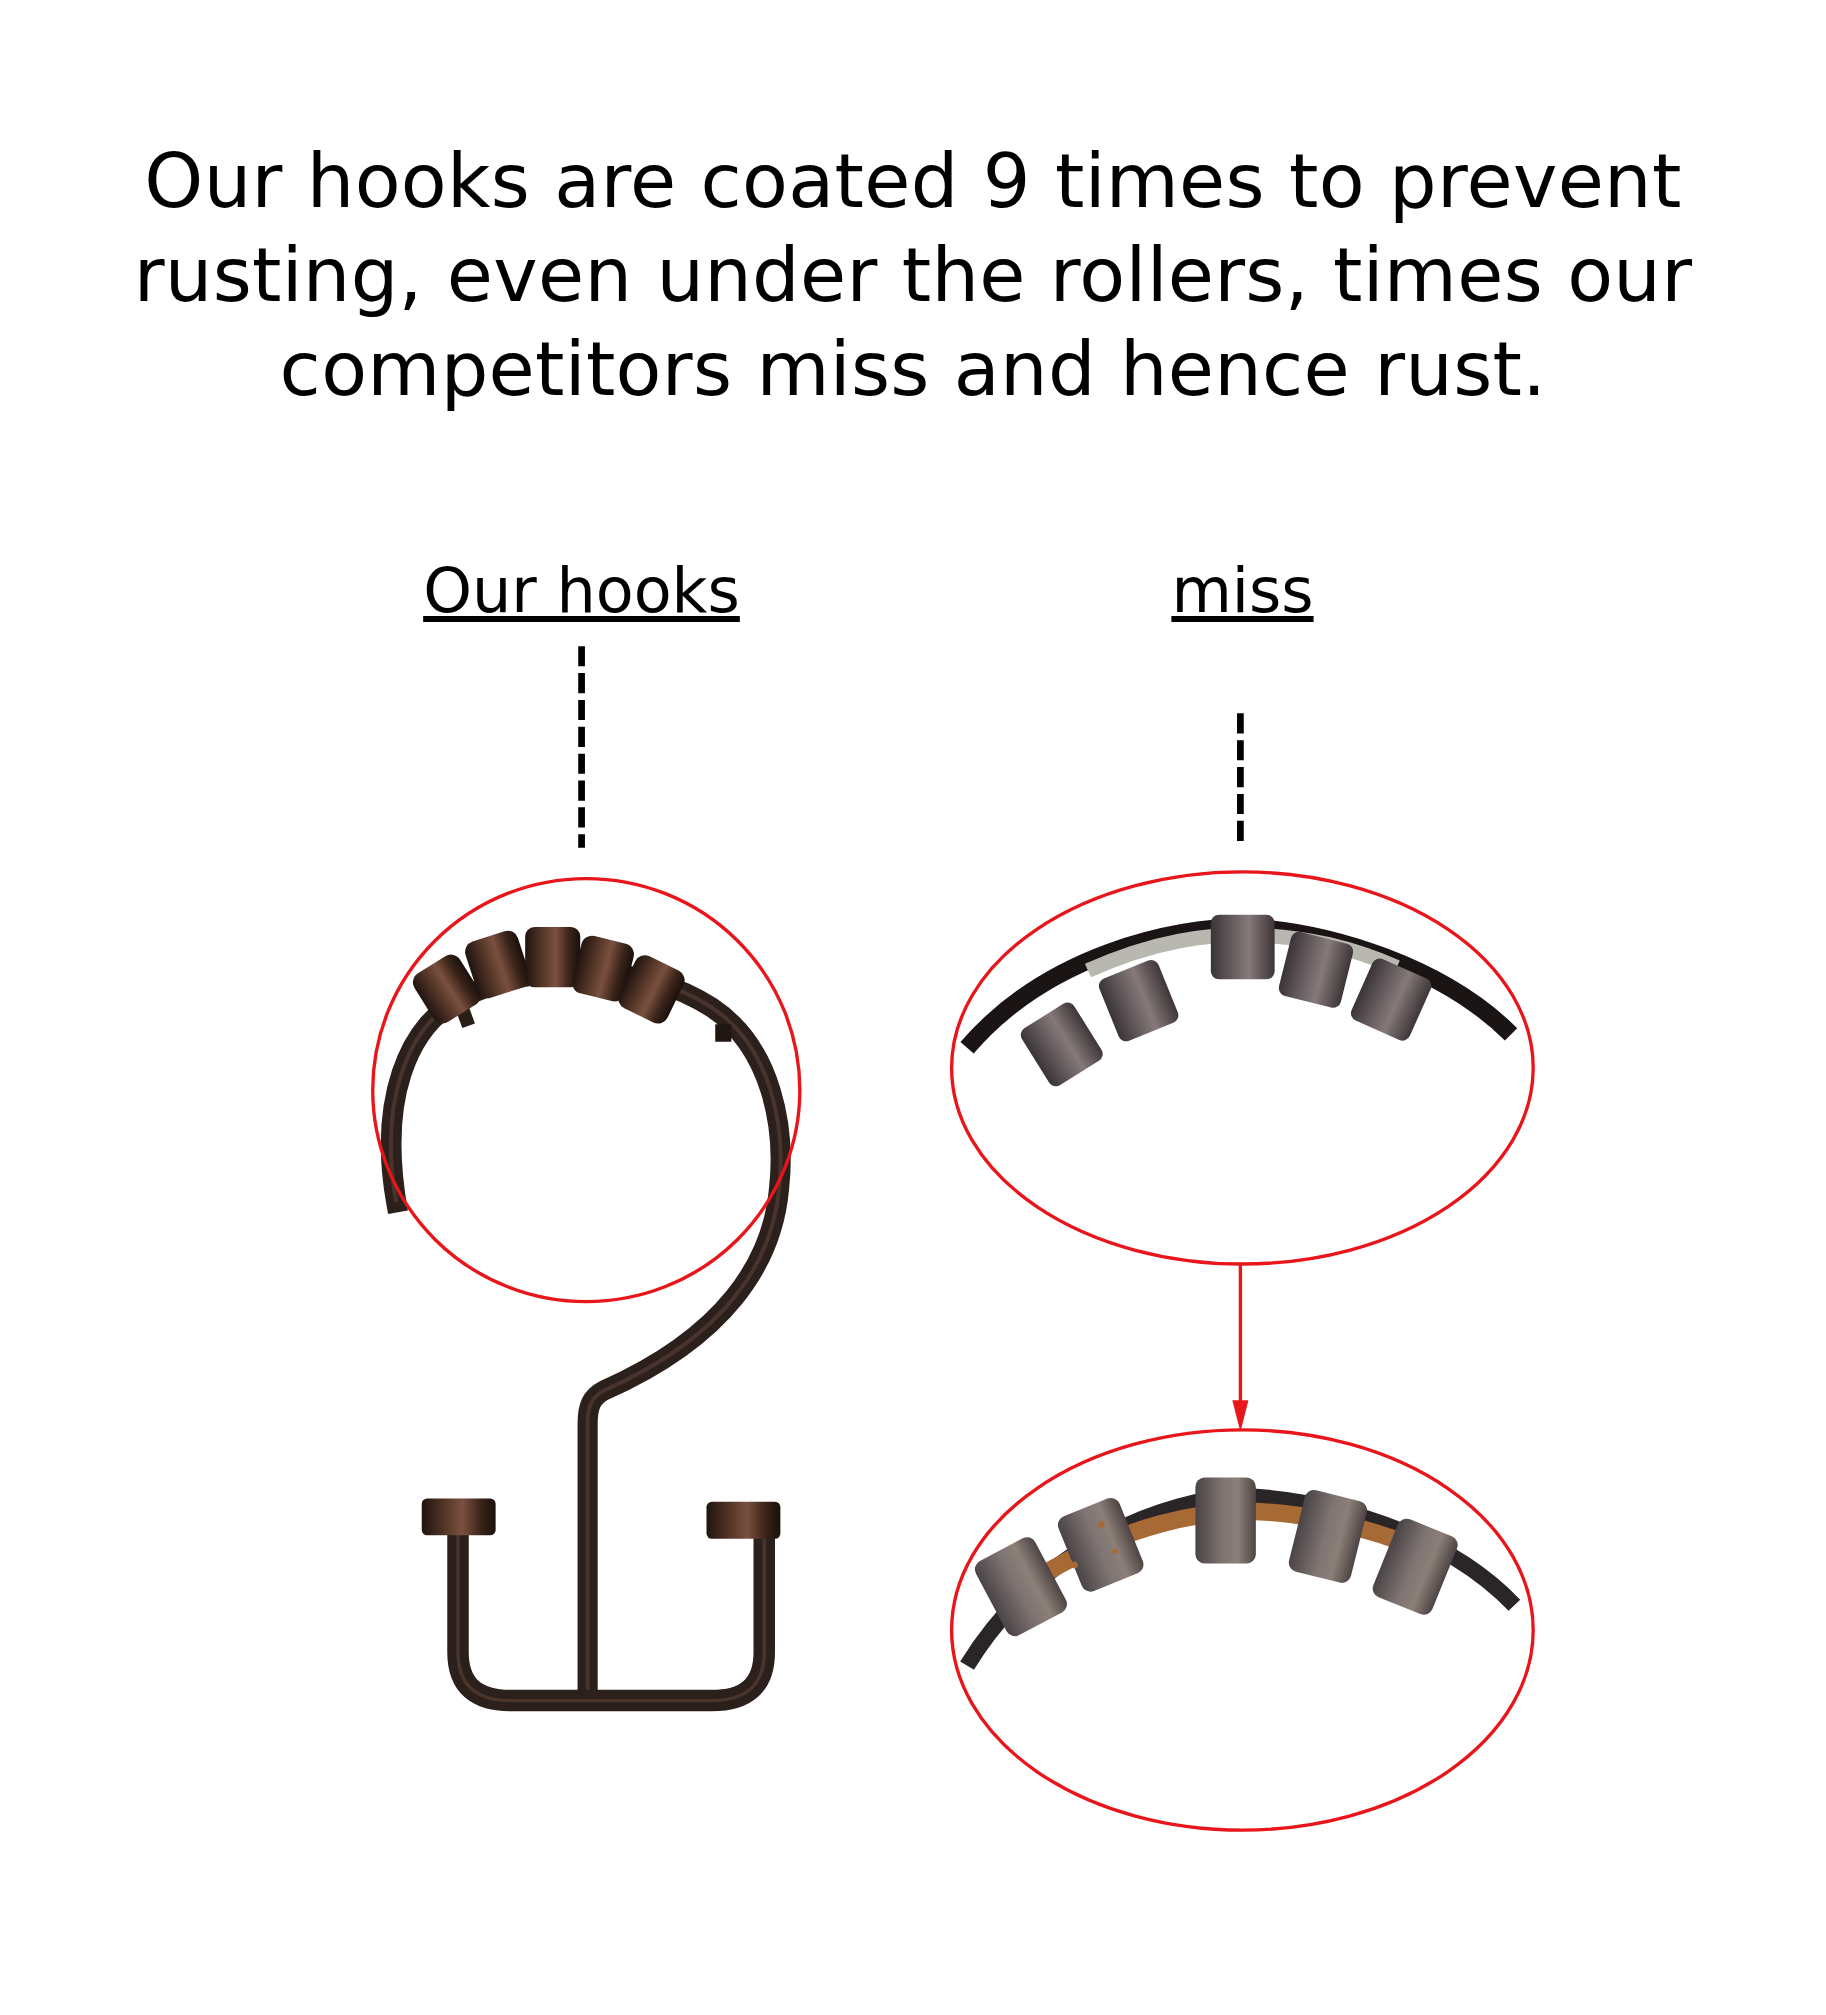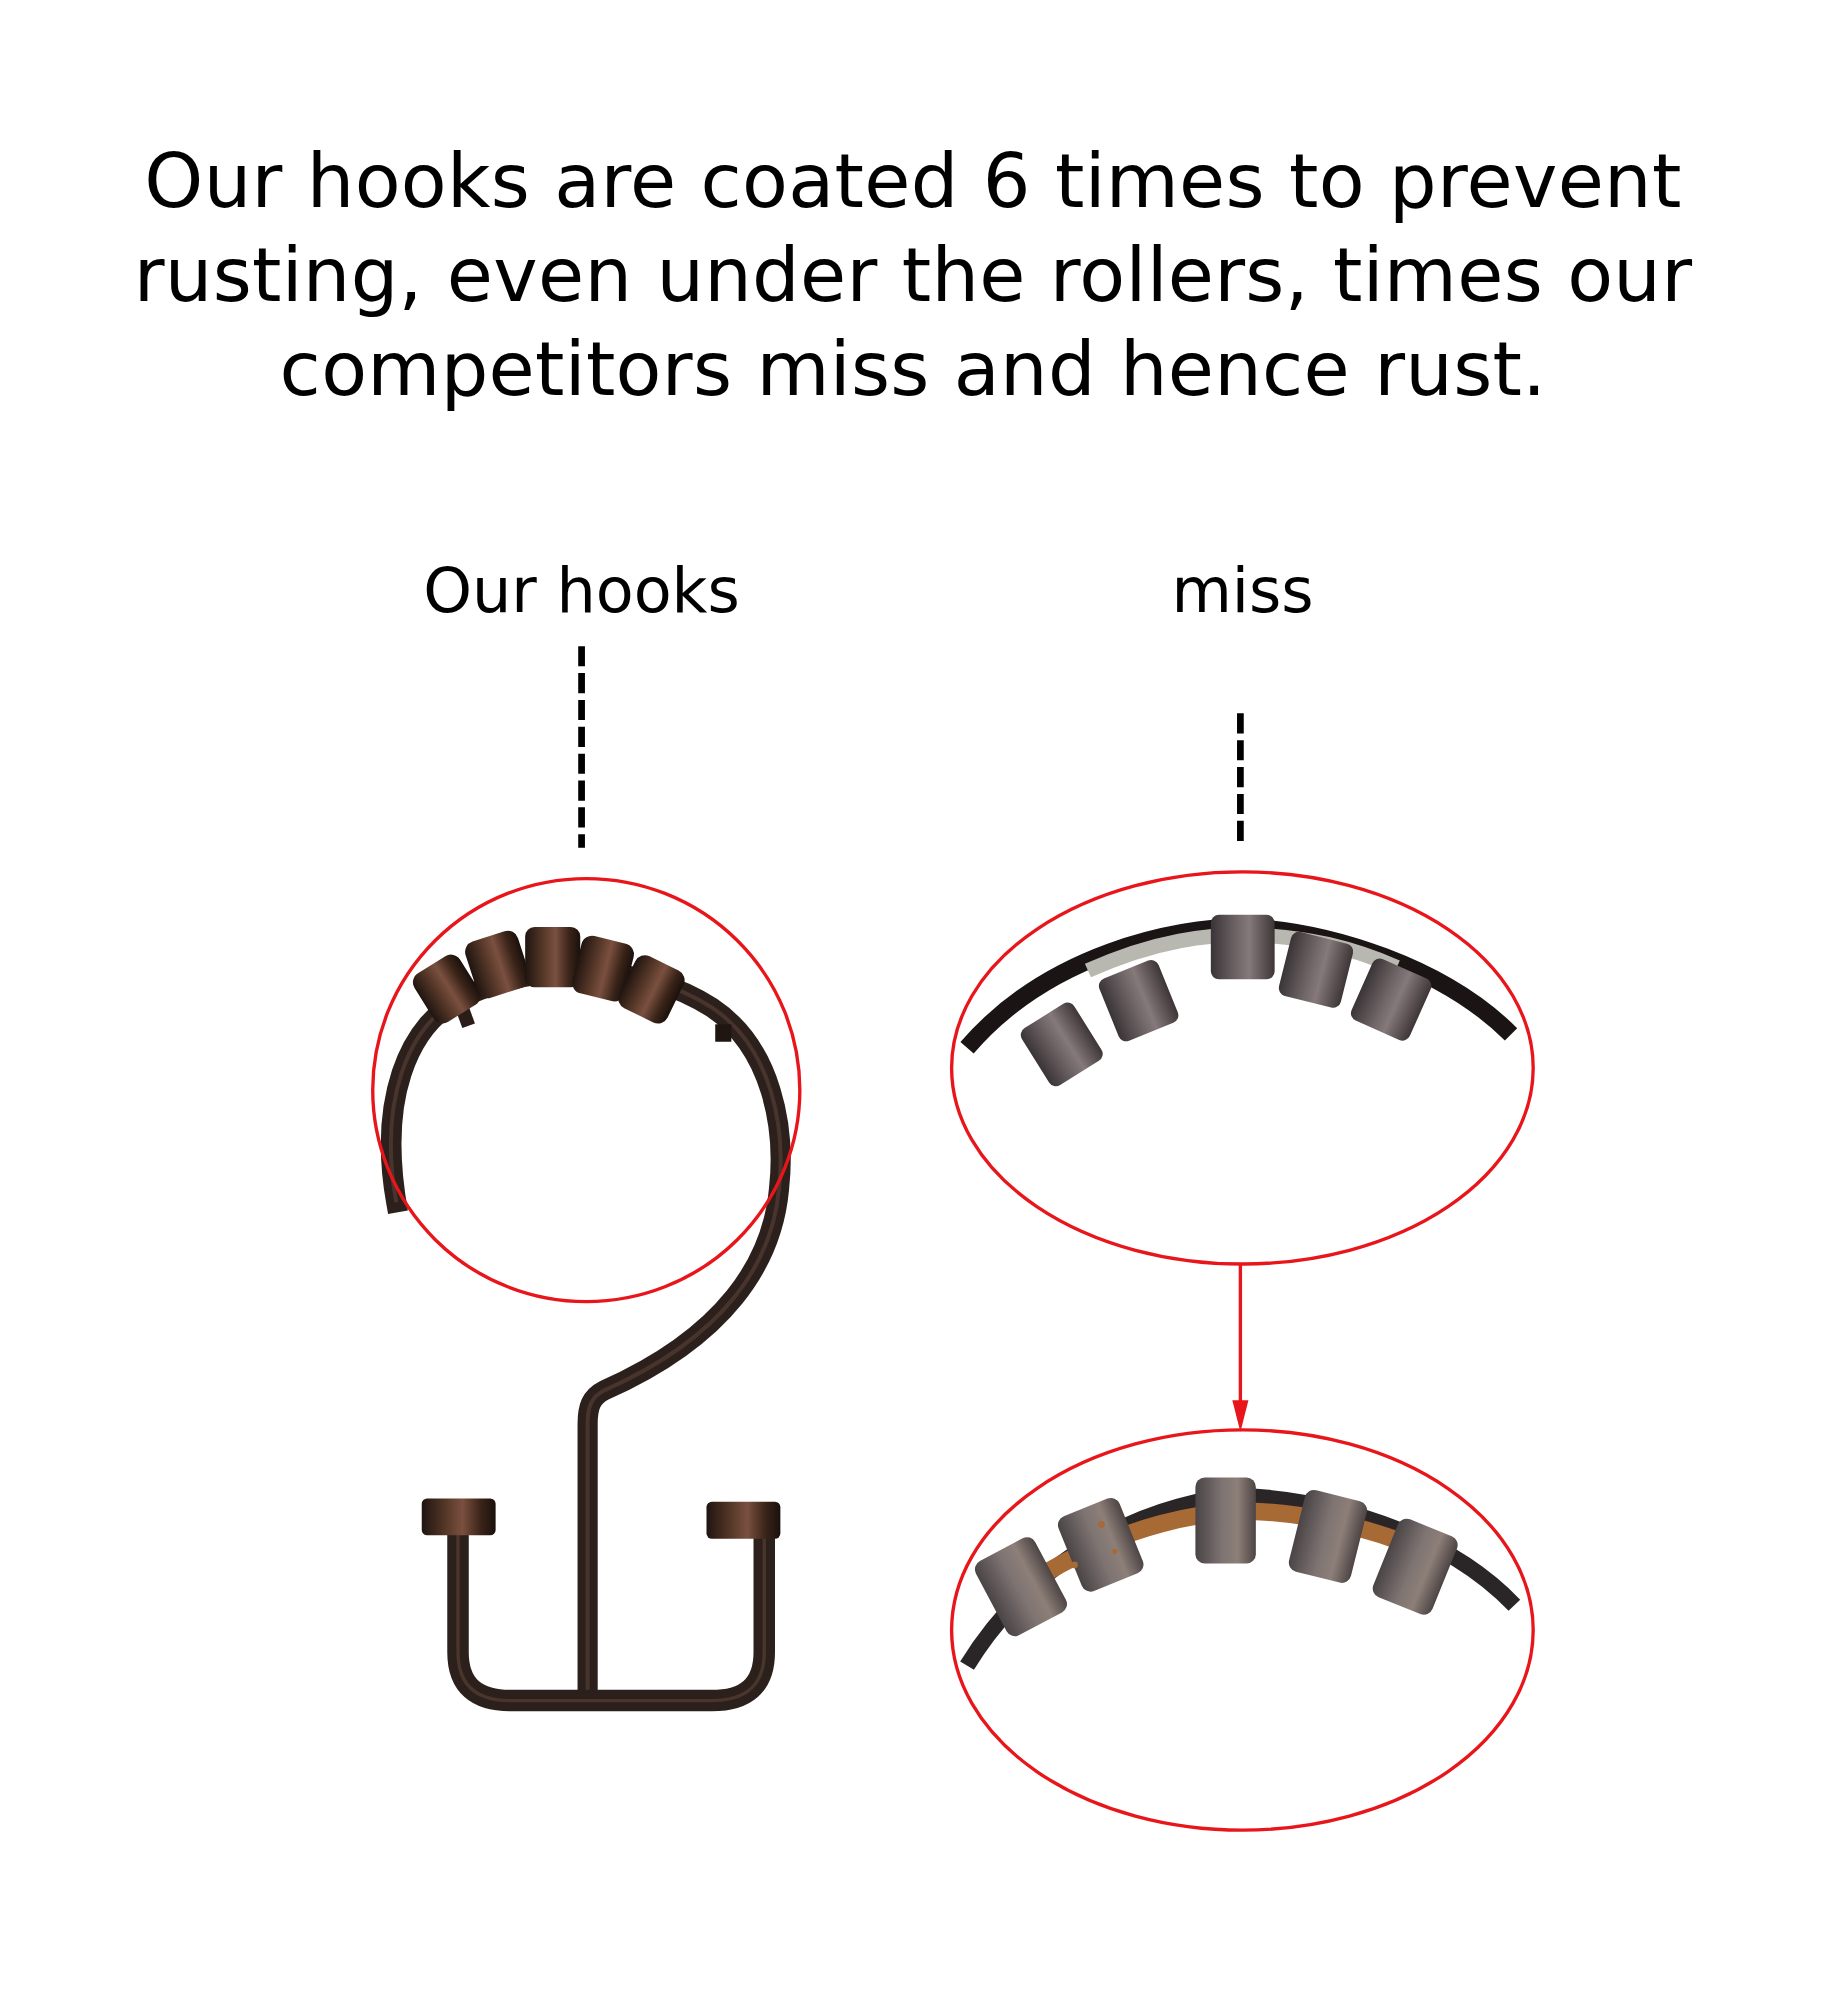--- a/index.html
+++ b/index.html
@@ -1,30 +1,30 @@
 <!DOCTYPE html>
 <html style="font-size:10.7px"><head>
 <meta charset="utf-8">
 <style>
   html, body { margin:0; padding:0; background:#ffffff; }
   body { width:1826px; height:2015px; position:relative; overflow:hidden;
          font-family:"DejaVu Sans","Liberation Sans",sans-serif; color:#000; }
   .headline { position:absolute; left:0; top:134px; width:1826px; text-align:center;
               font-size:75px; line-height:94px; letter-spacing:0.3px; }
   .headline div { white-space:nowrap; }
-  .label { position:absolute; font-size:62px; line-height:79px; text-align:center; white-space:nowrap; }
+  .label { position:absolute; font-size:62px; line-height:79px; text-align:center; white-space:nowrap;text-decoration:underline; }
   .label-ours { left:380px; top:551px; width:403px; }
   .label-comp { left:927px; top:551px; width:631px; }
   svg.art { position:absolute; left:0; top:0; }
 </style>
 </head>
 <body>
 
 <div class="headline">
-  <div>Our hooks are coated 6 times to prevent</div>
+  <div>Our hooks are coated 9 times to prevent</div>
   <div>rusting, even under the rollers, times our</div>
   <div>competitors miss and hence rust.</div>
 </div>
 
 <div class="label label-ours">Our hooks</div>
 <div class="label label-comp">
   <div>miss</div>
 </div>
 
 <svg class="art" width="1826" height="2015" viewBox="0 0 2719 3000" xmlns="http://www.w3.org/2000/svg">

